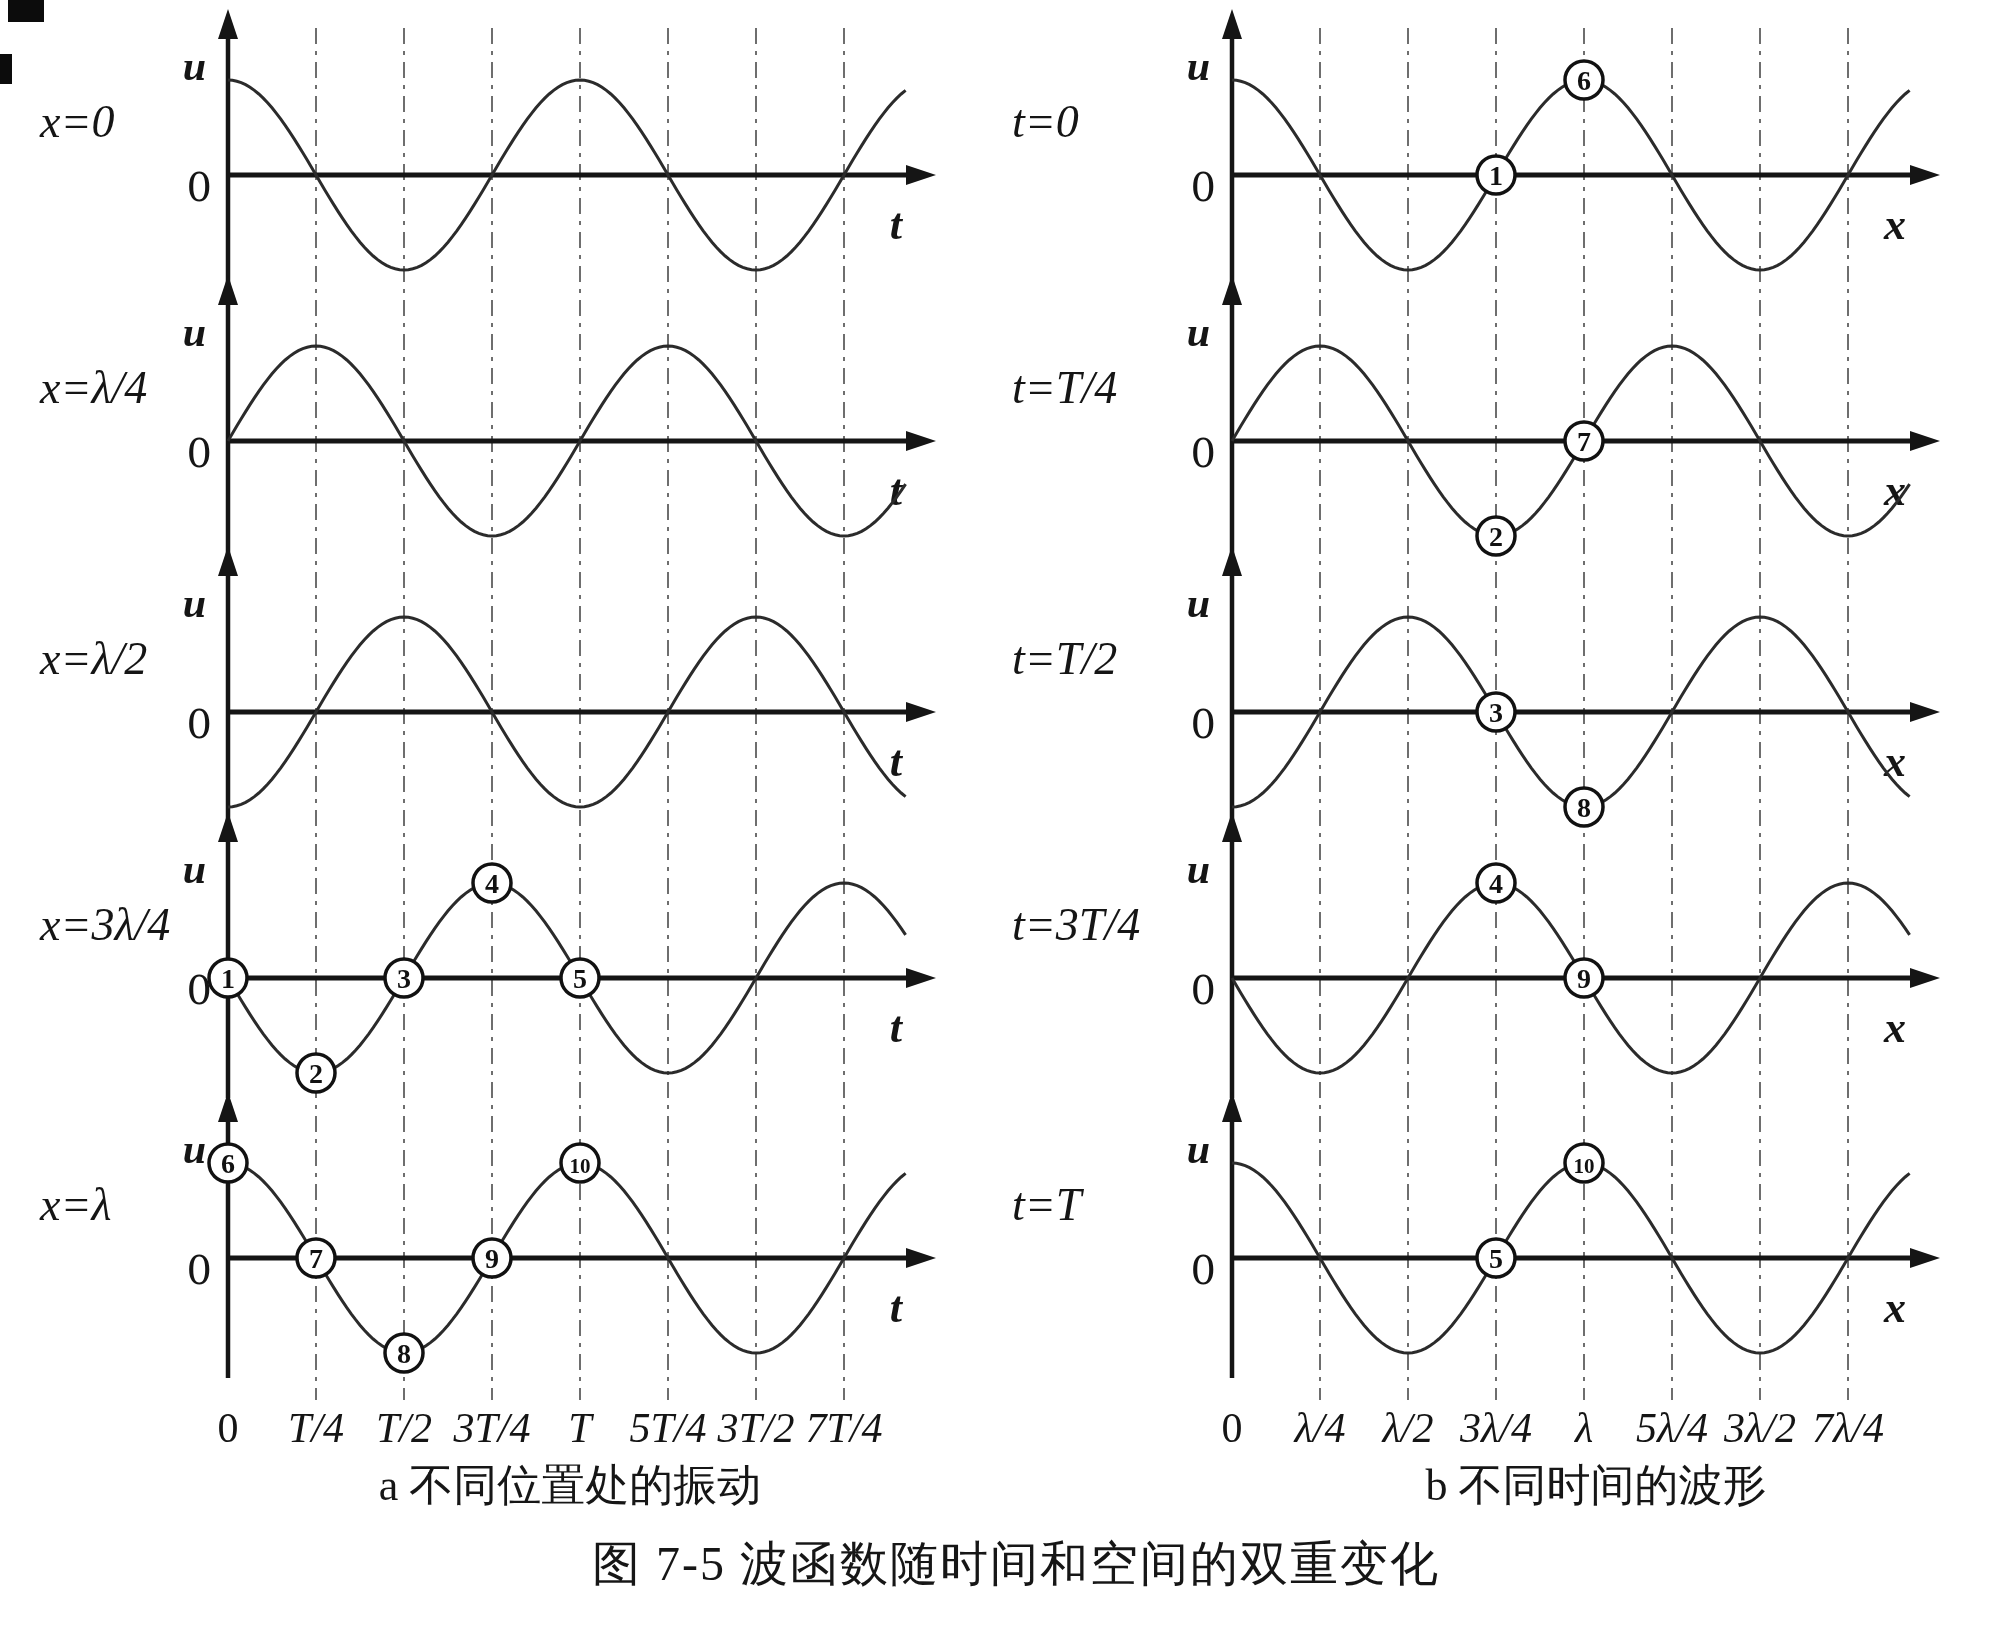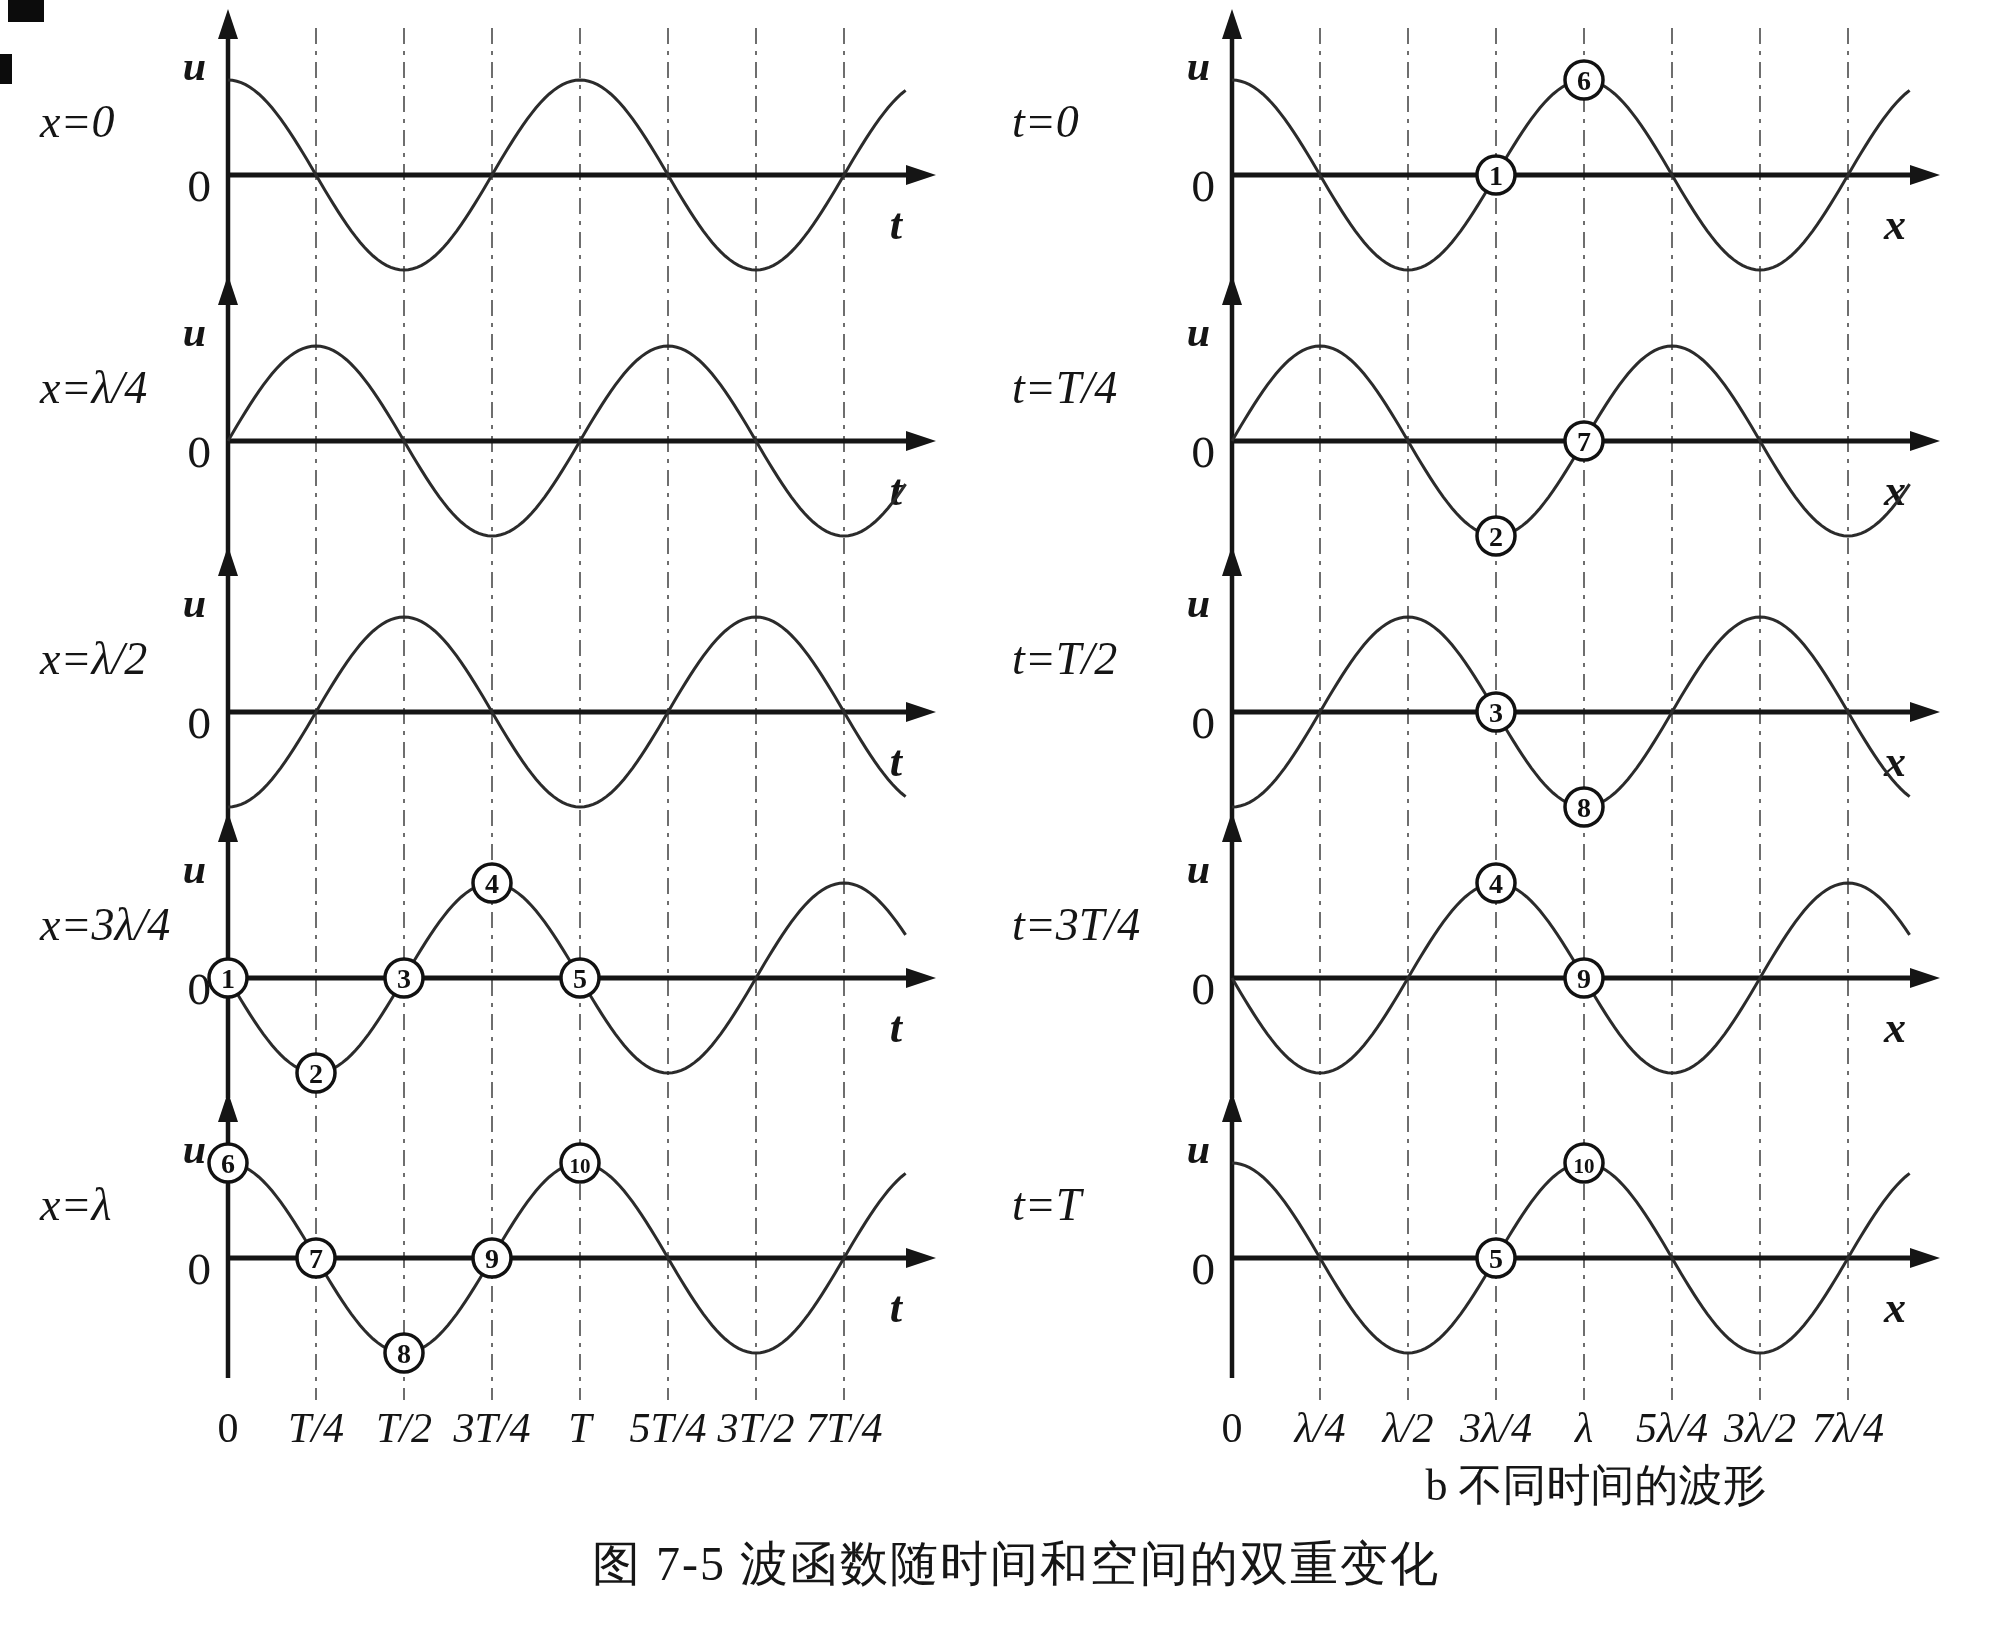--- a/index.html
+++ b/index.html
@@ -260,15 +260,16 @@
         <text x="1320" y="1442" class="tick" text-anchor="middle">λ/4</text>
         <text x="1408" y="1442" class="tick" text-anchor="middle">λ/2</text>
         <text x="1496" y="1442" class="tick" text-anchor="middle">3λ/4</text>
         <text x="1584" y="1442" class="tick" text-anchor="middle">λ</text>
         <text x="1672" y="1442" class="tick" text-anchor="middle">5λ/4</text>
         <text x="1760" y="1442" class="tick" text-anchor="middle">3λ/2</text>
         <text x="1848" y="1442" class="tick" text-anchor="middle">7λ/4</text>
       </g>
     </svg>
 
+  <div class="cap cap-a">a  不同位置处的振动</div>
   <div class="cap cap-b">b  不同时间的波形</div>
   <div class="cap cap-main">图 7-5    波函数随时间和空间的双重变化</div>
 </div>
 
 </body></html>

